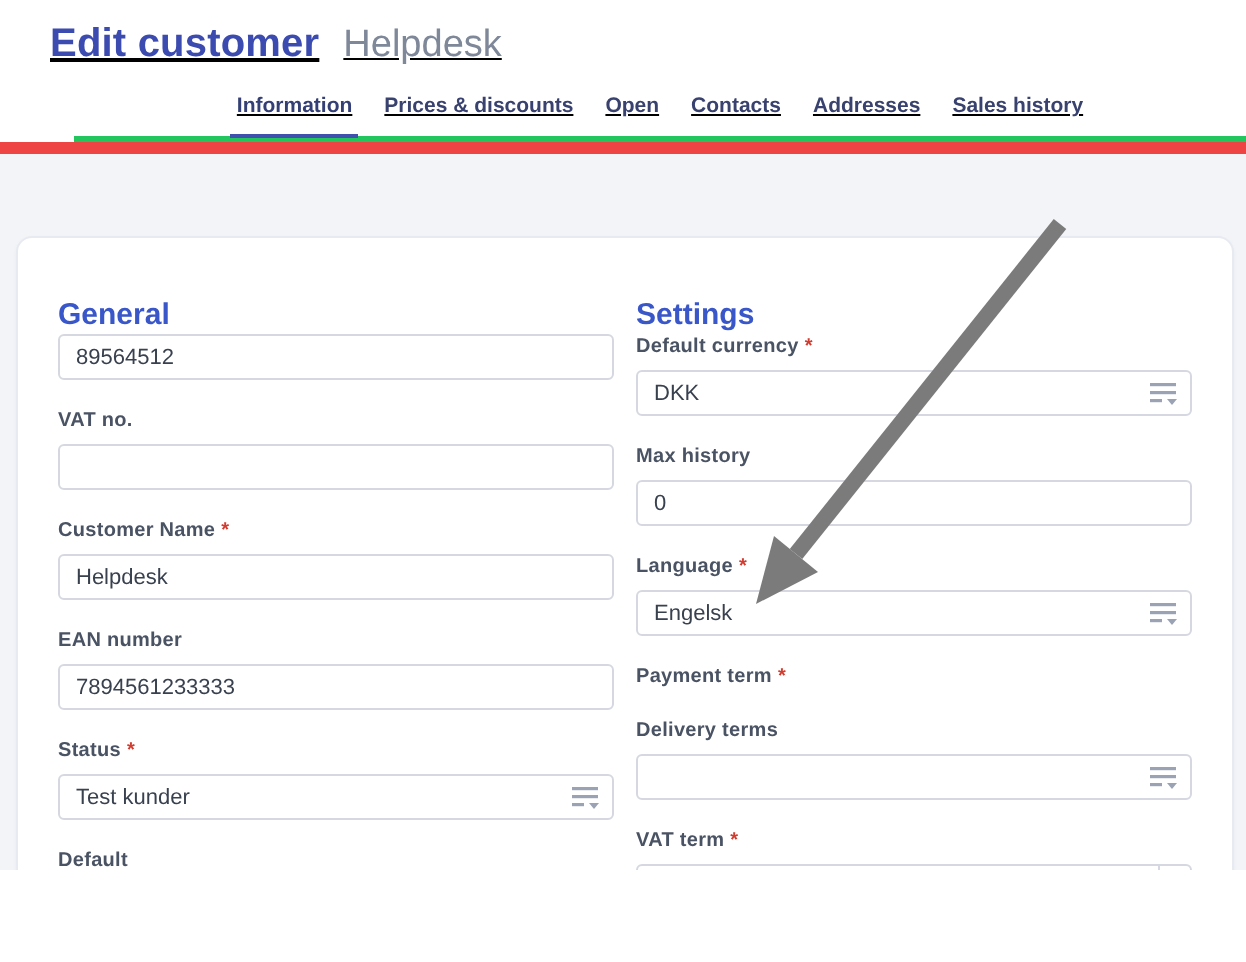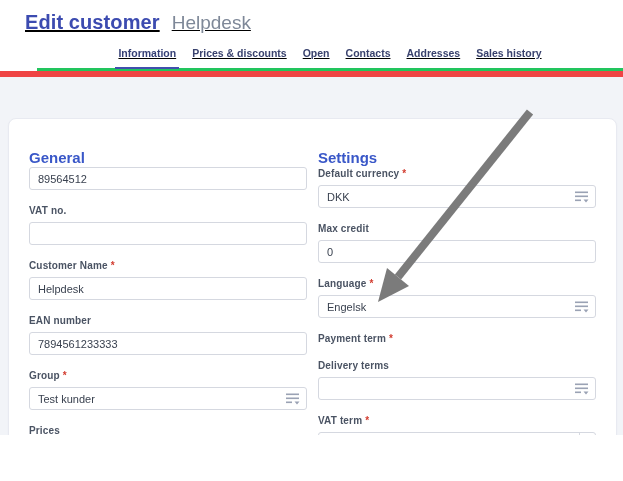--- a/index.html
+++ b/index.html
@@ -96,34 +96,34 @@
           </div>
 
           <div class="field">
             <label class="flabel"><span>EAN number</span></label>
             <div class="inputwrap">
               <input class="tinput noicon" type="text" value="7894561233333" style="">
             </div>
           </div>
 
           <div class="field">
-            <label class="flabel"><span>Group</span><span class="req">*</span></label>
+            <label class="flabel"><span>Status</span><span class="req">*</span></label>
             <div class="inputwrap">
               <input class="tinput" type="text" value="Test kunder" style="">
               <svg class="combo-icon" viewBox="0 0 14 13">
                 <rect x="0" y="1" width="13" height="1.6" fill="#9aa2b4"></rect>
                 <rect x="0" y="5" width="13" height="1.6" fill="#9aa2b4"></rect>
                 <rect x="0" y="9" width="6" height="1.6" fill="#9aa2b4"></rect>
                 <polygon points="8.5,9 13.5,9 11,12" fill="#9aa2b4"></polygon>
               </svg>
             </div>
           </div>
 
           <div class="field">
-            <label class="flabel"><span>Prices</span></label>
+            <label class="flabel"><span>Default</span></label>
             <div class="radio-row">
               <div class="radio-opt">
                 <span class="radio-circle selected">
                   <svg width="9" height="8" viewBox="0 0 9 8">
                       <polyline points="1,4 3.4,6.4 8,1" fill="none" stroke="#ffffff" stroke-width="1.6" stroke-linecap="round" stroke-linejoin="round"></polyline>
                     </svg>
                 </span>
                 <span class="radio-label">Open</span>
               </div>
               <div class="radio-opt">
@@ -144,21 +144,21 @@
               <svg class="combo-icon" viewBox="0 0 14 13">
                 <rect x="0" y="1" width="13" height="1.6" fill="#9aa2b4"></rect>
                 <rect x="0" y="5" width="13" height="1.6" fill="#9aa2b4"></rect>
                 <rect x="0" y="9" width="6" height="1.6" fill="#9aa2b4"></rect>
                 <polygon points="8.5,9 13.5,9 11,12" fill="#9aa2b4"></polygon>
               </svg>
             </div>
           </div>
 
           <div class="field">
-            <label class="flabel"><span>Max credit</span></label>
+            <label class="flabel"><span>Max history</span></label>
             <div class="inputwrap">
               <input class="tinput noicon" type="text" value="0" style="">
             </div>
           </div>
 
           <div class="field">
             <label class="flabel"><span>Language</span><span class="req">*</span></label>
             <div class="inputwrap">
               <input class="tinput" type="text" value="Engelsk" style="">
               <svg class="combo-icon" viewBox="0 0 14 13">

